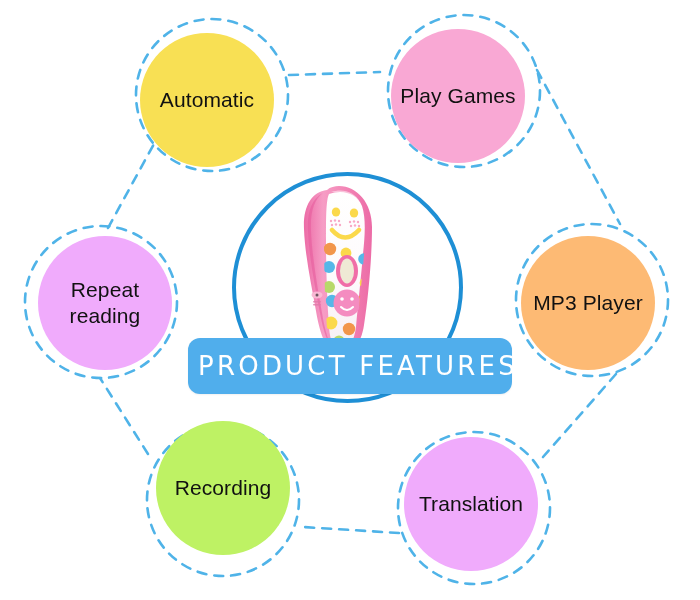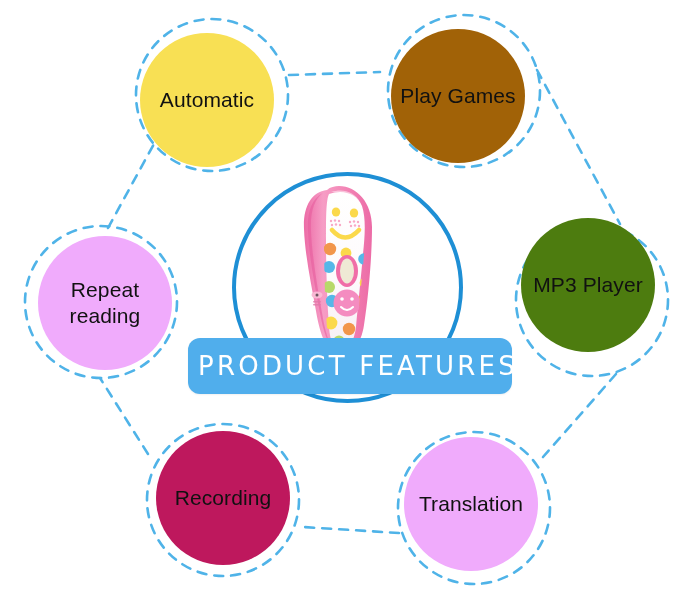--- a/index.html
+++ b/index.html
@@ -88,33 +88,33 @@
       <circle cx="474" cy="508" r="76"></circle>
       <circle cx="223" cy="500" r="76"></circle>
       <circle cx="101" cy="302" r="76"></circle>
     </g>
   </svg>
 
   <div class="bubble" style="left:140px;top:33px;background:#F8E054;">
     <span class="lbl"><span>Automatic</span><br></span>
   </div>
 
-  <div class="bubble" style="left:391px;top:29px;background:#a16207;">
+  <div class="bubble" style="left:391px;top:29px;background:#f9a8d4;">
     <span class="lbl">Play Games</span>
   </div>
 
-  <div class="bubble" style="left:521px;top:218px;background:#4d7c0f;">
+  <div class="bubble" style="left:521px;top:236px;background:#fdba74;">
     <span class="lbl">MP3 Player</span>
   </div>
 
   <div class="bubble" style="left:404px;top:437px;background:#f0abfc;">
     <span class="lbl">Translation</span>
   </div>
 
-  <div class="bubble" style="left:156px;top:431px;background:#be185d;">
+  <div class="bubble" style="left:156px;top:421px;background:#bef264;">
     <span class="lbl"><span>Recording</span><br></span>
   </div>
 
   <div class="bubble" style="left:38px;top:236px;background:#f0abfc;">
     <span class="lbl"><span>Repeat</span><br><span>reading</span></span>
   </div>
 
   <div id="center-circle"></div>
 
   <svg id="device" viewBox="0 0 94 175">

